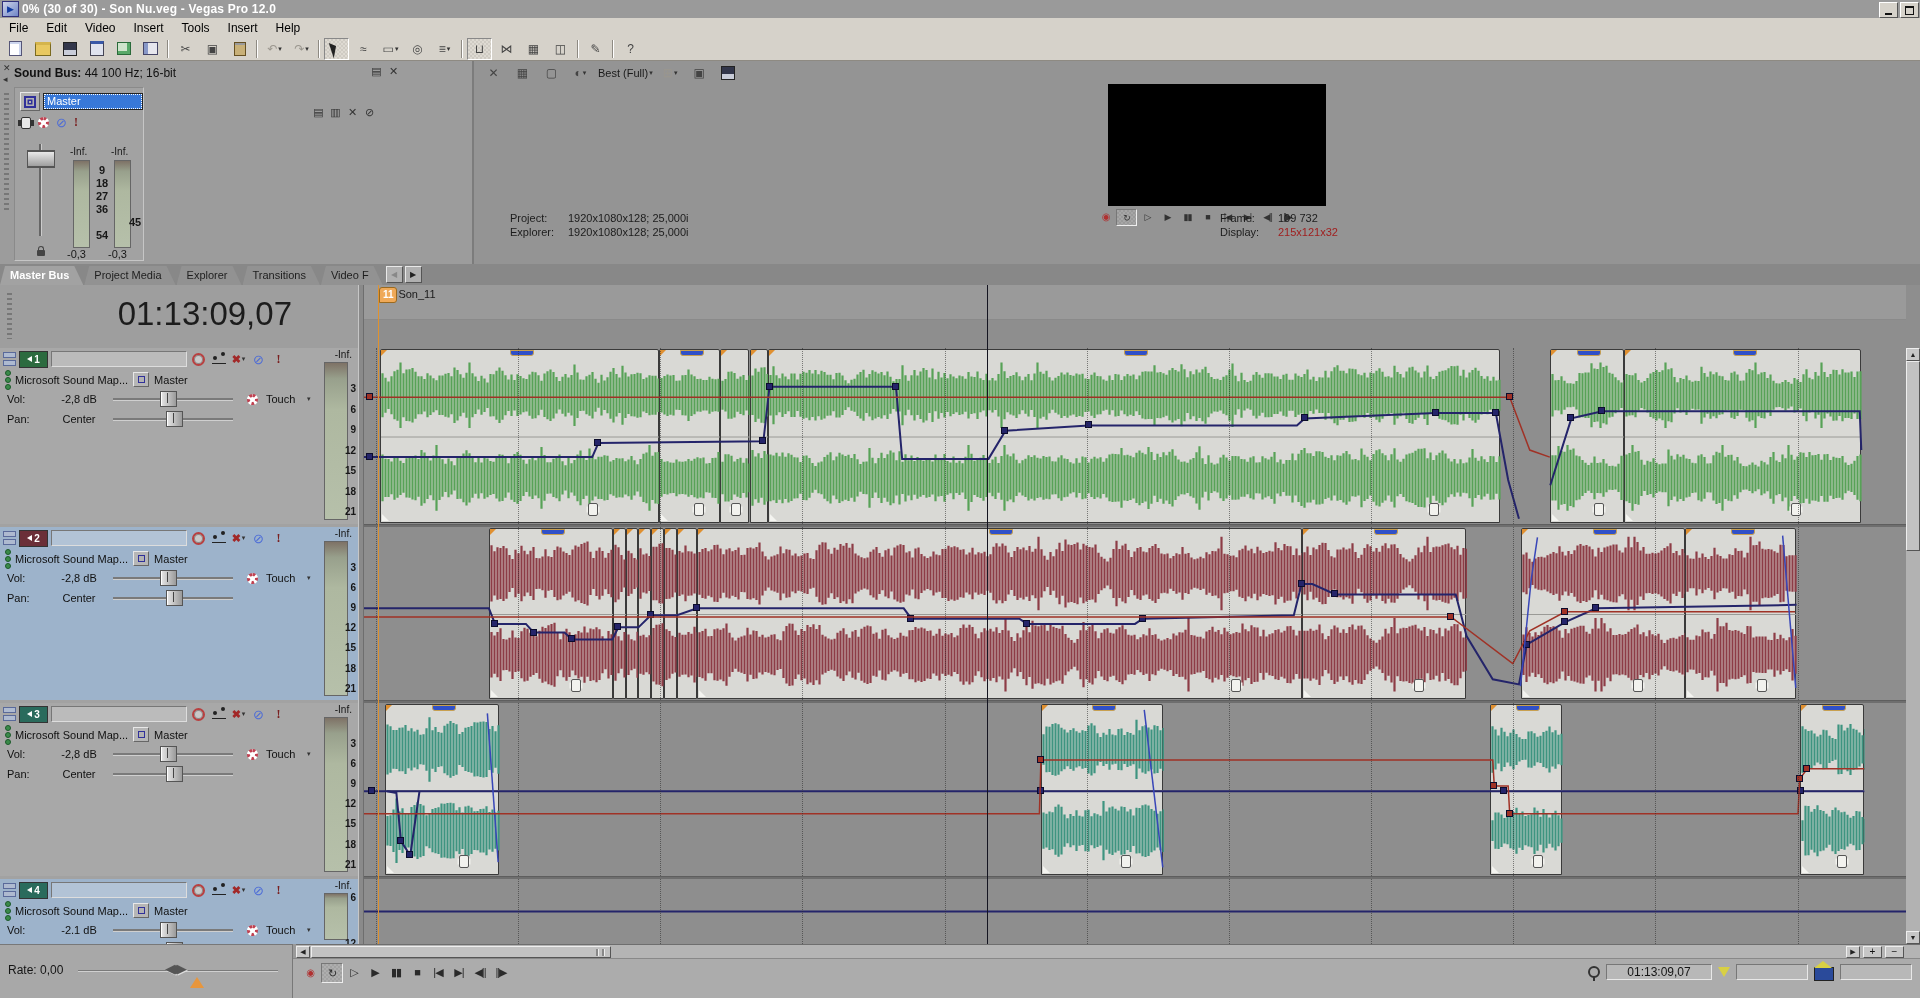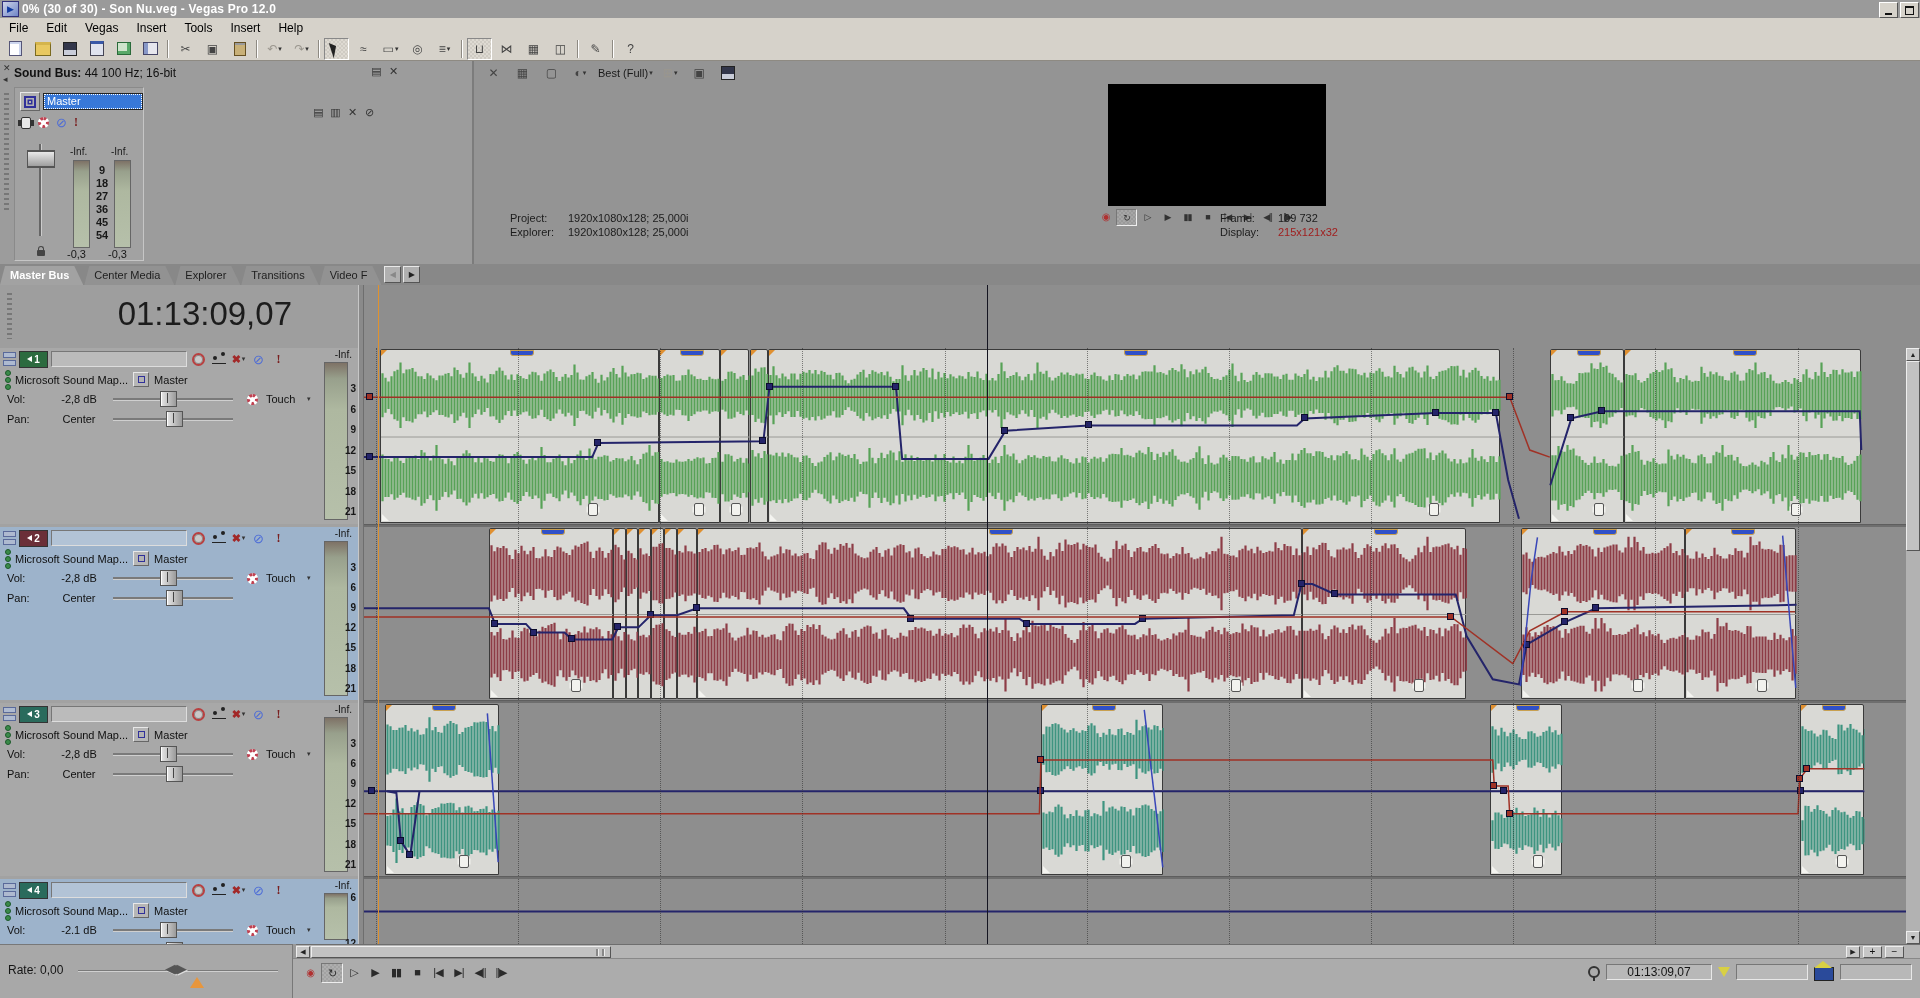--- a/index.html
+++ b/index.html
@@ -173,21 +173,21 @@
       </span>
     <span class="winbtn">
         <span class="glyph-rest"></span>
       </span>
   </span>
 </div>
 
 <div id="menubar">
     <div class="menuitem">File</div>
     <div class="menuitem">Edit</div>
-    <div class="menuitem">Vegas</div>
+    <div class="menuitem">Video</div>
     <div class="menuitem">Insert</div>
     <div class="menuitem">Tools</div>
     <div class="menuitem">Insert</div>
     <div class="menuitem">Help</div>
   </div>
 
 <div id="toolbar">
     <span class="tbtn">
       <span class="i-page"></span>
     </span>
@@ -300,21 +300,21 @@
       <span class="inf" style="position:absolute;left:96px;top:58px;">-Inf.</span>
       <div id="fader"></div>
       <div id="faderhandle"></div>
       <div class="mbar" style="left:58px;top:72px;height:86px;"></div>
       <div class="mbar" style="left:99px;top:72px;height:86px;"></div>
       <div id="mscale">
           <div class="mscale" style="left: 74px; top: 76px;">9</div>
           <div class="mscale" style="left: 74px; top: 89px;">18</div>
           <div class="mscale" style="left: 74px; top: 102px;">27</div>
           <div class="mscale" style="left: 74px; top: 115px;">36</div>
-          <div class="mscale" style="left: 74px; top: 128px;">45</div>
+          <div class="mscale" style="left: 74px; top: 128px; padding-left: 33px;">45</div>
           <div class="mscale" style="left: 74px; top: 141px;">54</div>
         </div>
       <span class="mpeak" style="left:52px;top:160px;">-0,3</span>
       <span class="mpeak" style="left:93px;top:160px;">-0,3</span>
       <span class="lockic" style="left:22px;top:162px;"></span>
     </div>
   </div>
 
   <div id="previewpanel">
     <div id="pvtools">
@@ -385,21 +385,21 @@
     </div>
     <div id="pvstats2">
       <div><span class="statlabel">Frame:</span><span>109 732</span></div>
       <div><span class="statlabel">Display:</span><span class="redval">215x121x32</span></div>
     </div>
   </div>
 </div>
 
 <div id="tabbar">
     <div class="tab active">Master Bus</div>
-    <div class="tab">Center Media</div>
+    <div class="tab">Project Media</div>
     <div class="tab">Explorer</div>
     <div class="tab">Transitions</div>
     <div class="tab">Video F</div>
     <div class="tabarrow dis">◀</div>
     <div class="tabarrow">▶</div>
   </div>
 
 <div id="main">
   <div id="headercol">
     <div id="timepanel">
@@ -665,20 +665,24 @@
             <div class="mmbar" style="top: 14px; height: 45px; left: 4px;"></div>
             <span class="mmnum" style="top: 13px;">6</span>
             <span class="mmnum" style="top: 58.5px;">12</span>
           </div>
         </div>
       </div>
   </div>
   <div id="colsplit"></div>
 
   <div id="timeline">
+    <div id="markerrow">
+        <div class="markerflag" style="left: 1%;">11</div>
+        <div class="markerlabel" style="left: calc(1% + 19px);">Son_11</div>
+      </div>
     <div id="lanes">
         <div class="lane" style="top: 0px; height: 176px;">
           <div class="clip" style="left: 15.8826px; width: 279.41px;">
             <svg width="279.4104" height="174">
               <path d="M1.5 23.308177420790038V67.17182257920996M1.5 104.42557753971907V151.35442246028092M4.5 27.627762475299164V62.85223752470084M4.5 108.81039325064735V146.96960674935264M7.5 31.593990639133118V58.886009360866886M7.5 108.88928829292394V146.89071170707606M10.5 26.274000050797593V64.20599994920241M10.5 111.58614392500832V144.1938560749917M13.5 21.156298564001855V69.32370143599815M13.5 105.94420580936418V149.83579419063582M16.5 19.827256699903288V70.65274330009672M16.5 108.05143847926944V147.72856152073055M19.5 12.423600000000008V78.0564M19.5 110.81221821568731V144.96778178431268M22.5 23.18446361347421V67.2955363865258M22.5 112.9770710152577V142.8029289847423M25.5 19.564225920435593V70.91577407956441M25.5 108.20050443460048V147.57949556539953M28.5 19.241839998144055V71.23816000185595M28.5 108.06386448758884V147.71613551241114M31.5 17.904914731036424V72.57508526896358M31.5 106.36308670081112V149.41691329918888M34.5 21.775577539719077V68.70442246028092M34.5 105.58251678112738V150.1974832188726M37.5 26.160393250647356V64.31960674935264M37.5 108.94386293905684V146.83613706094314M40.5 26.239288292923934V64.24071170707607M40.5 100.1158312855081V155.6641687144919M43.5 28.936143925008324V61.54385607499168M43.5 102.61044181904141V153.16955818095857M46.5 23.29420580936418V67.18579419063582M46.5 106.8966076863263V148.8833923136737M49.5 25.40143847926944V65.07856152073056M49.5 110.44619171968525V145.33380828031477M52.5 28.162218215687314V62.317781784312686M52.5 105.49357996656984V150.28642003343015M55.5 30.3270710152577V60.1529289847423M55.5 95.0736V160.7064M58.5 25.55050443460048V64.92949556539952M58.5 105.90326604406968V149.87673395593032M61.5 25.413864487588846V65.06613551241117M61.5 109.1315162043362V146.6484837956638M64.5 23.713086700811132V66.76691329918887M64.5 113.71232680587215V142.06767319412785M67.5 22.932516781127383V67.54748321887263M67.5 108.45605911730156V147.32394088269845M70.5 26.293862939056847V64.18613706094315M70.5 111.2537811232684V144.5262188767316M73.5 17.465831285508095V73.01416871449192M73.5 115.2014667377412V140.57853326225882M76.5 19.960441819041414V70.5195581809586M76.5 106.6888571700904V149.0911428299096M79.5 24.246607686326307V66.2333923136737M79.5 106.977069162797V148.802930837203M82.5 27.796191719685247V62.68380828031476M82.5 103.4302120248076V152.34978797519238M85.5 22.84357996656984V67.63642003343017M85.5 100.18381354408419V155.5961864559158M88.5 12.423600000000008V78.0564M88.5 103.31646999924877V152.46353000075123M91.5 23.25326604406969V67.22673395593031M91.5 107.94722286583126V147.83277713416874M94.5 26.4815162043362V63.9984837956638M94.5 112.13682693800516V143.64317306199484M97.5 31.06232680587216V59.41767319412784M97.5 107.21264107404635V148.56735892595367M100.5 25.80605911730156V64.67394088269845M100.5 112.61823852425756V143.16176147574242M103.5 28.603781123268398V61.876218876731606M103.5 107.01950347313736V148.76049652686265M106.5 32.5514667377412V57.9285332622588M106.5 108.58413089554368V147.1958691044563M109.5 24.038857170090406V66.4411428299096M109.5 110.88619075155536V144.89380924844463M112.5 24.327069162797V66.152930837203M112.5 111.72772051889399V144.052279481106M115.5 20.780212024807607V69.6997879751924M115.5 107.25592564516889V148.5240743548311M118.5 17.53381354408419V72.94618645591581M118.5 104.33151061245582V151.44848938754419M121.5 20.66646999924876V69.81353000075124M121.5 104.82341528741559V150.9565847125844M124.5 25.297222865831266V65.18277713416873M124.5 107.97583473363508V147.80416526636492M127.5 29.48682693800515V60.99317306199485M127.5 113.3711127943017V142.4088872056983M130.5 24.562641074046347V65.91735892595366M130.5 106.10828700001912V149.67171299998088M133.5 29.96823852425757V60.51176147574243M133.5 103.89754019360278V151.8824598063972M136.5 24.36950347313736V66.11049652686265M136.5 102.09554682885644V153.68445317114356M139.5 25.934130895543685V64.54586910445632M139.5 104.70152614105959V151.0784738589404M142.5 28.236190751555366V62.243809248444634M142.5 109.70521288137127V146.07478711862873M145.5 29.077720518893997V61.40227948110601M145.5 113.74278363897807V142.03721636102193M148.5 24.60592564516889V65.87407435483111M148.5 109.31767683995938V146.46232316004063M151.5 21.681510612455824V68.79848938754418M151.5 106.67288776701649V149.10711223298352M154.5 22.17341528741559V68.30658471258441M154.5 110.27450727312979V145.50549272687022M157.5 25.325834733635084V65.15416526636491M157.5 107.65015991482502V148.12984008517498M160.5 30.72111279430169V59.758887205698315M160.5 97.03606101724644V158.74393898275355M163.5 23.45828700001912V67.02171299998088M163.5 105.06015208201633V150.71984791798369M166.5 21.24754019360278V69.23245980639723M166.5 112.15178485261009V143.6282151473899M169.5 19.445546828856436V71.03445317114357M169.5 112.33900424041654V143.44099575958344M172.5 22.051526141059593V68.42847385894041M172.5 108.79446219247255V146.98553780752746M175.5 27.055212881371265V63.42478711862874M175.5 107.42256117544795V148.35743882455205M178.5 31.092783638978077V59.38721636102193M178.5 104.54270646507666V151.23729353492334M181.5 26.667676839959384V63.81232316004062M181.5 111.34223705430935V144.43776294569065M184.5 24.02288776701649V66.45711223298352M184.5 115.34403350905333V140.43596649094667M187.5 27.624507273129787V62.85549272687022M187.5 107.51098798594187V148.26901201405812M190.5 25.000159914825026V65.47984008517497M190.5 113.2299311155064V142.55006888449358M193.5 14.38606101724644V76.09393898275357M193.5 109.94794174293153V145.83205825706847M196.5 22.410152082016328V68.06984791798368M196.5 104.50306764331546V151.27693235668454M199.5 29.501784852610086V60.97821514738992M199.5 100.61018329457083V155.16981670542918M202.5 29.689004240416544V60.79099575958346M202.5 106.71464105432665V149.06535894567335M205.5 26.14446219247255V64.33553780752746M205.5 110.05157335877462V145.72842664122538M208.5 24.772561175447954V65.70743882455204M208.5 98.44397621332475V157.33602378667527M211.5 21.892706465076667V68.58729353492333M211.5 105.16252559768768V150.61747440231233M214.5 28.69223705430936V61.787762945690645M214.5 109.23930039037376V146.54069960962624M217.5 32.69403350905334V57.78596649094666M217.5 106.81915100825725V148.96084899174275M220.5 24.860987985941872V65.61901201405813M220.5 106.6809380695518V149.0990619304482M223.5 30.579931115506405V59.9000688844936M223.5 105.34081714962804V150.43918285037196M226.5 27.29794174293154V63.18205825706846M226.5 105.81301442098177V149.96698557901823M229.5 21.853067643315466V68.62693235668453M229.5 111.53715416565788V144.24284583434212M232.5 17.96018329457083V72.51981670542918M232.5 110.08193167240667V145.69806832759332M235.5 24.064641054326646V66.41535894567336M235.5 107.94686405868417V147.83313594131585M238.5 27.401573358774627V63.07842664122538M238.5 108.47167705670562V147.3083229432944M241.5 15.793976213324743V74.68602378667526M241.5 108.3436077114309V147.4363922885691M244.5 22.51252559768767V67.96747440231233M244.5 111.20465300071336V144.57534699928664M247.5 26.58930039037376V63.89069960962624M247.5 109.54245816635014V146.23754183364986M250.5 24.169151008257256V66.31084899174274M250.5 105.95817742079004V149.82182257920996M253.5 24.030938069551805V66.4490619304482M253.5 110.27776247529917V145.50223752470083M256.5 22.69081714962803V67.78918285037197M256.5 114.24399063913312V141.5360093608669M259.5 23.163014420981774V67.31698557901822M259.5 108.92400005079759V146.8559999492024M262.5 28.88715416565788V61.59284583434213M262.5 103.80629856400185V151.97370143599815M265.5 27.431931672406673V63.04806832759333M265.5 102.47725669990328V153.30274330009672M268.5 25.29686405868417V65.18313594131584M268.5 95.0736V160.7064M271.5 25.821677056705617V64.6583229432944M271.5 105.83446361347421V149.9455363865258M274.5 25.693607711430914V64.78639228856909M274.5 102.2142259204356V153.56577407956442M277.5 28.554653000713362V61.925346999286646M277.5 101.89183999814405V153.88816000185594M280.5 26.892458166350142V63.587541833649865M280.5 100.55491473103642V155.22508526896357" stroke="#57a257" stroke-width="2.2" fill="none"></path>
               <line x1="0" x2="279.4104" y1="87" y2="87" stroke="#9a9a96" stroke-width="1"></line>
             </svg>
             <div class="corner"></div>
             <div class="fadetri"></div>
             <div class="topdash" style="left: 128.705px;"></div>

